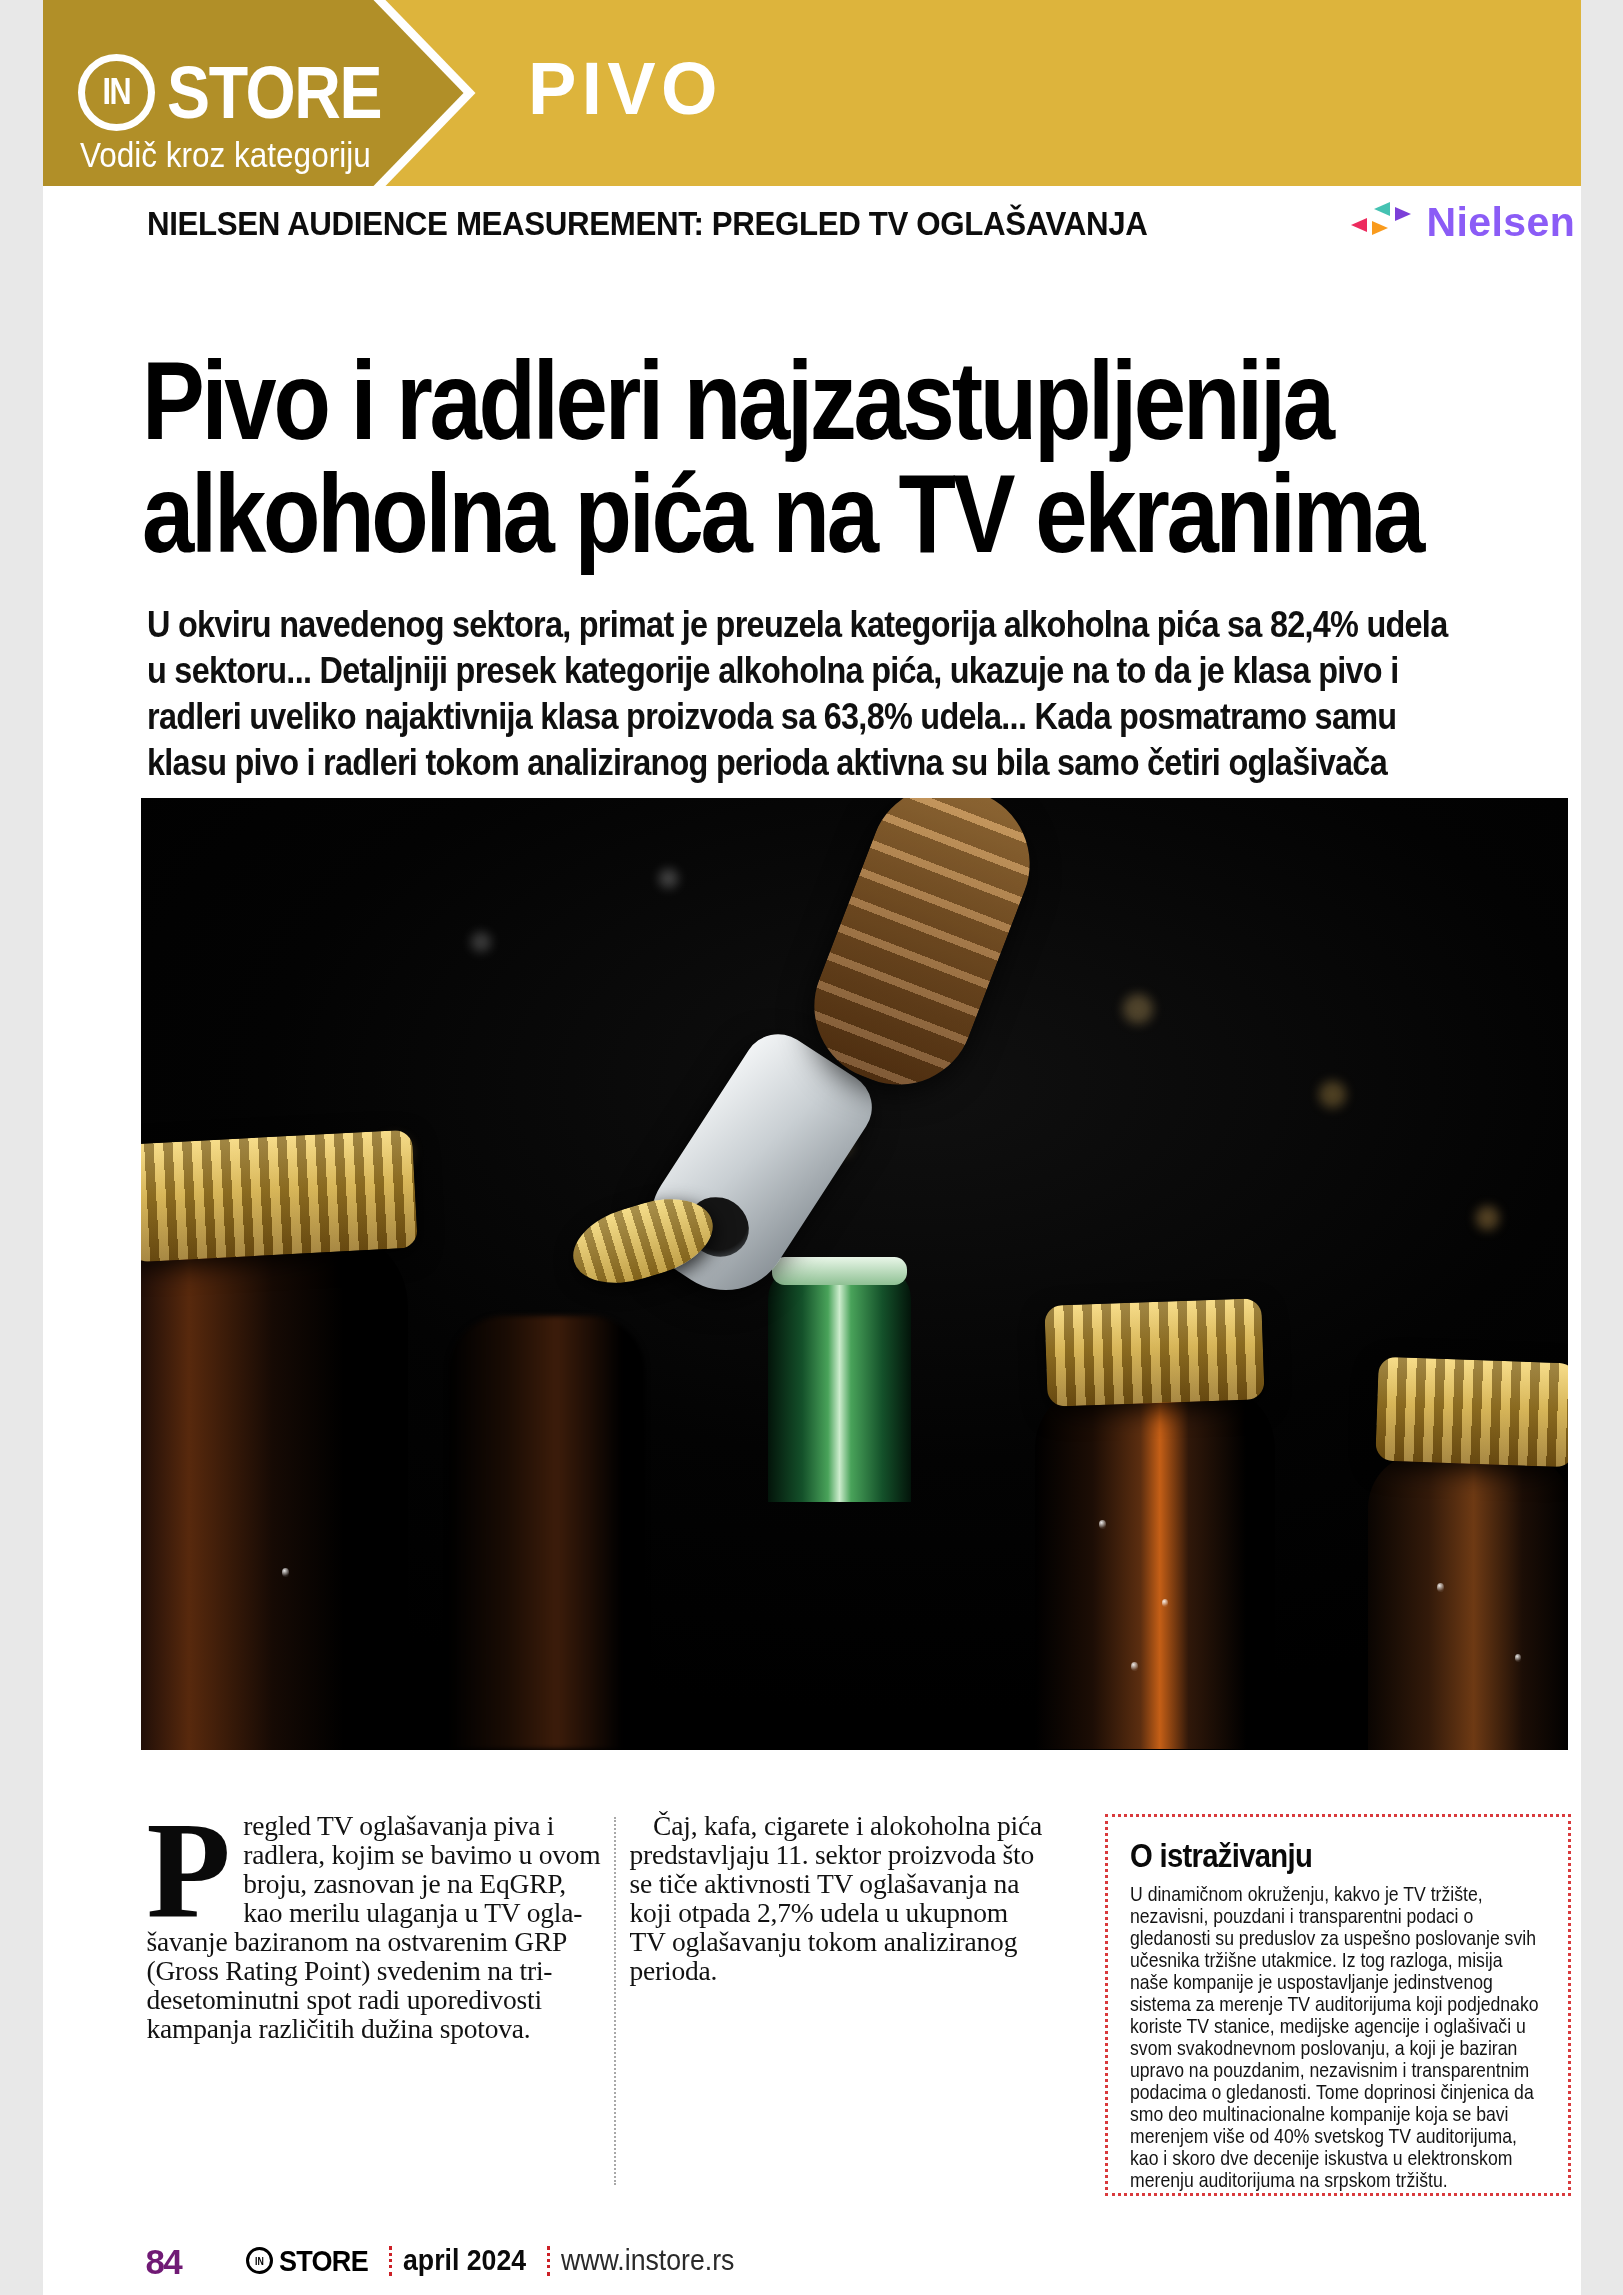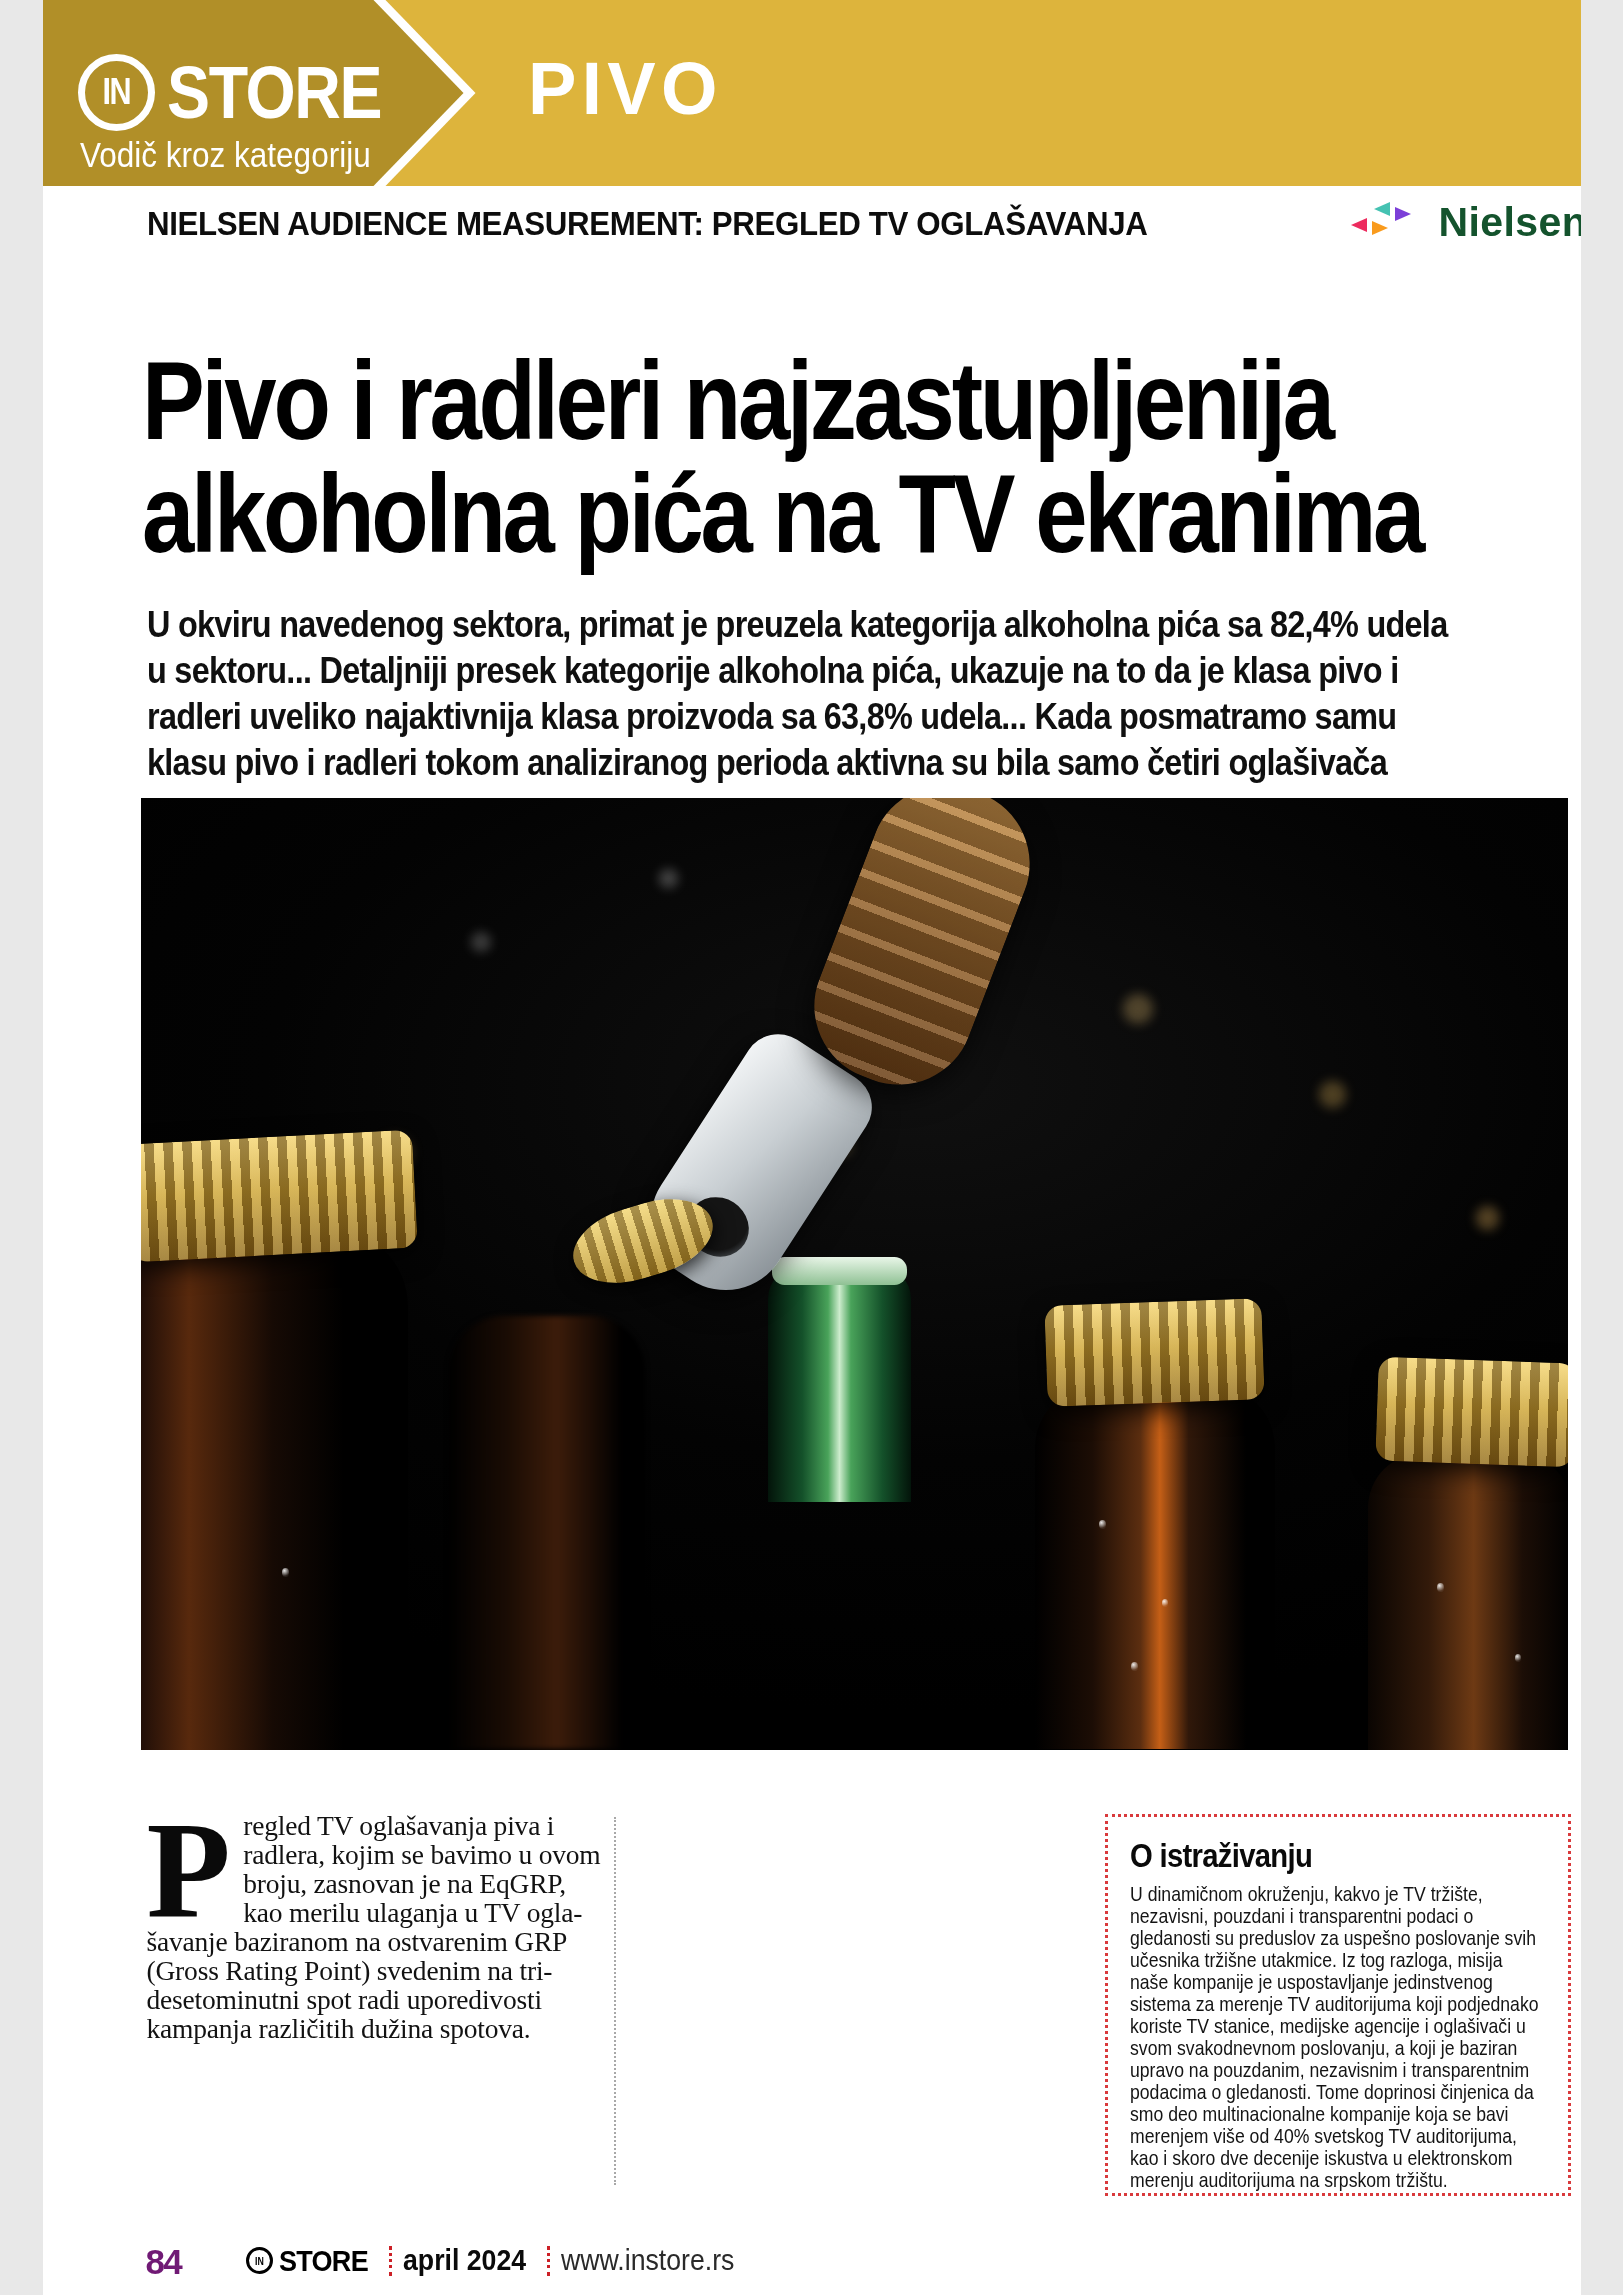--- a/index.html
+++ b/index.html
@@ -28,21 +28,21 @@
   
   .kicker { position:absolute; left:104px; top:204px; font-size:34px; font-weight:bold;
     color:#0d0d0d; letter-spacing:-0.4px; transform:scaleX(0.92); transform-origin:left top; white-space:pre; }
   .nielsen { position:absolute; left:1308px; top:199px; display:flex; align-items:center; }
   .nielsen-mark { position:relative; width:66px; height:44px; }
   .tri { position:absolute; width:0; height:0; }
   .tri-pink   { left:0;   top:17.3px; border-top:7.9px solid transparent; border-bottom:7.9px solid transparent; border-right:16.5px solid #ed2b5e; }
   .tri-teal   { left:23.6px; top:1.6px;  border-top:7.9px solid transparent; border-bottom:7.9px solid transparent; border-right:16.5px solid #45c2b2; }
   .tri-orange { left:21px; top:20.4px; border-top:7.9px solid transparent; border-bottom:7.9px solid transparent; border-left:16.5px solid #f99b1d; }
   .tri-purple { left:44px; top:6.3px;  border-top:7.9px solid transparent; border-bottom:7.9px solid transparent; border-left:16.5px solid #7c3fd8; }
-  .nielsen-word { font-size:41px; font-weight:bold; color:#14532d; margin-left:22px; letter-spacing:0.4px; }
+  .nielsen-word { font-size:41px; font-weight:bold; color:#8b5cf6; margin-left:10px; letter-spacing:0.4px; }
   
   .headline { position:absolute; left:99px; top:344px; font-size:112px; line-height:113px;
     font-weight:bold; color:#000; letter-spacing:-3.9px; transform:scaleX(0.84);
     transform-origin:left top; white-space:pre; width:1885px; }
   .intro { position:absolute; left:104px; top:602px; font-size:36px; line-height:46px;
     font-weight:bold; color:#101010; letter-spacing:-0.8px; transform:scaleX(0.9);
     transform-origin:left top; white-space:pre; width:1806px; }
   
   .photo { position:absolute; left:98px; top:798px; width:1427px; height:952px;
     background:radial-gradient(ellipse 1099px 628px at 55% 30%, #101010 0%, #030303 60%, #000 100%);
@@ -201,20 +201,26 @@
 radlera, kojim se bavimo u ovom
 broju, zasnovan je na EqGRP,
 kao merilu ulaganja u TV ogla-
 šavanje baziranom na ostvarenim GRP
 (Gross Rating Point) svedenim na tri-
 desetominutni spot radi uporedivosti
 kampanja različitih dužina spotova.</span></p>
   </div>
   <div class="col-divider"></div>
   <div class="col2">
+    <p class="serif indent">Čaj, kafa, cigarete i alokoholna pića
+predstavljaju 11. sektor proizvoda što
+se tiče aktivnosti TV oglašavanja na
+koji otpada 2,7% udela u ukupnom
+TV oglašavanju tokom analiziranog
+perioda.</p>
   </div>
 
   <div class="sidebar-box">
     <div class="sidebar-title">O istraživanju</div>
     <div class="sidebar-body">U dinamičnom okruženju, kakvo je TV tržište,
 nezavisni, pouzdani i transparentni podaci o
 gledanosti su preduslov za uspešno poslovanje svih
 učesnika tržišne utakmice. Iz tog razloga, misija
 naše kompanije je uspostavljanje jedinstvenog
 sistema za merenje TV auditorijuma koji podjednako

